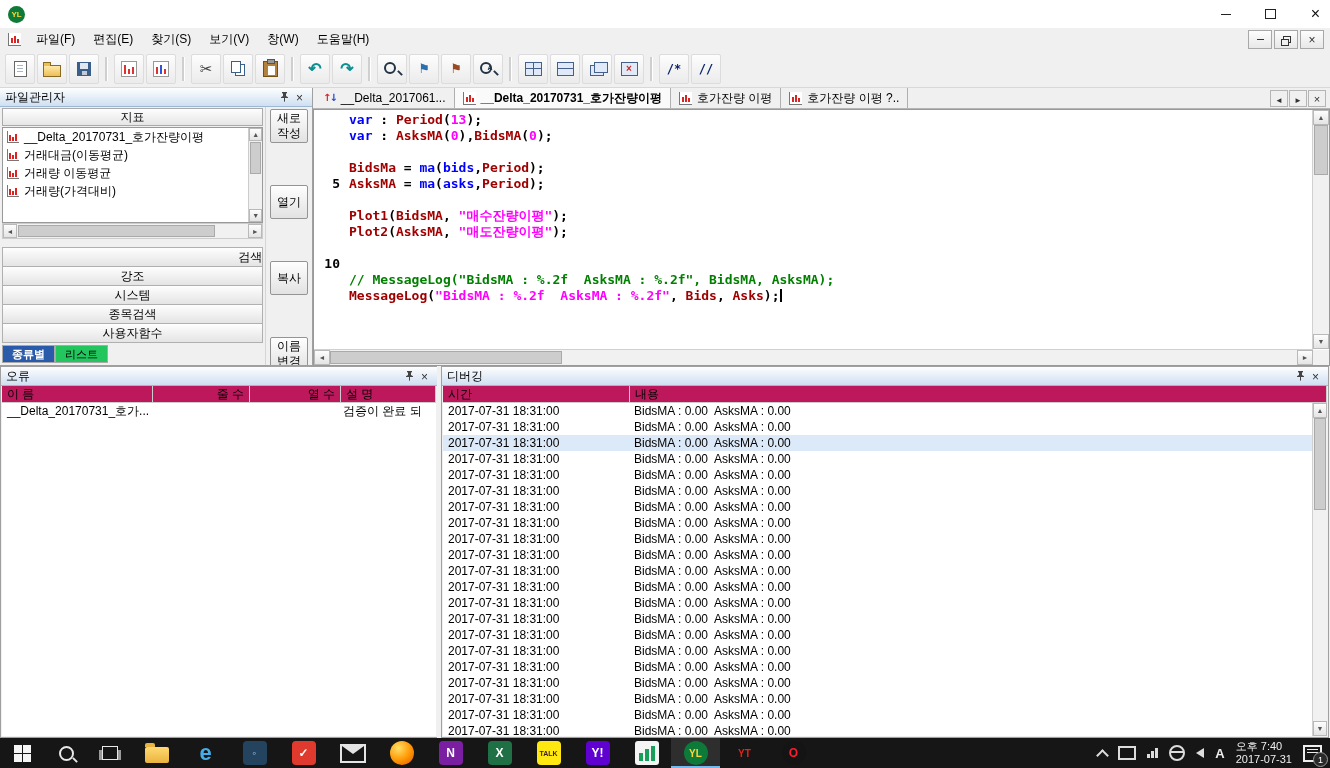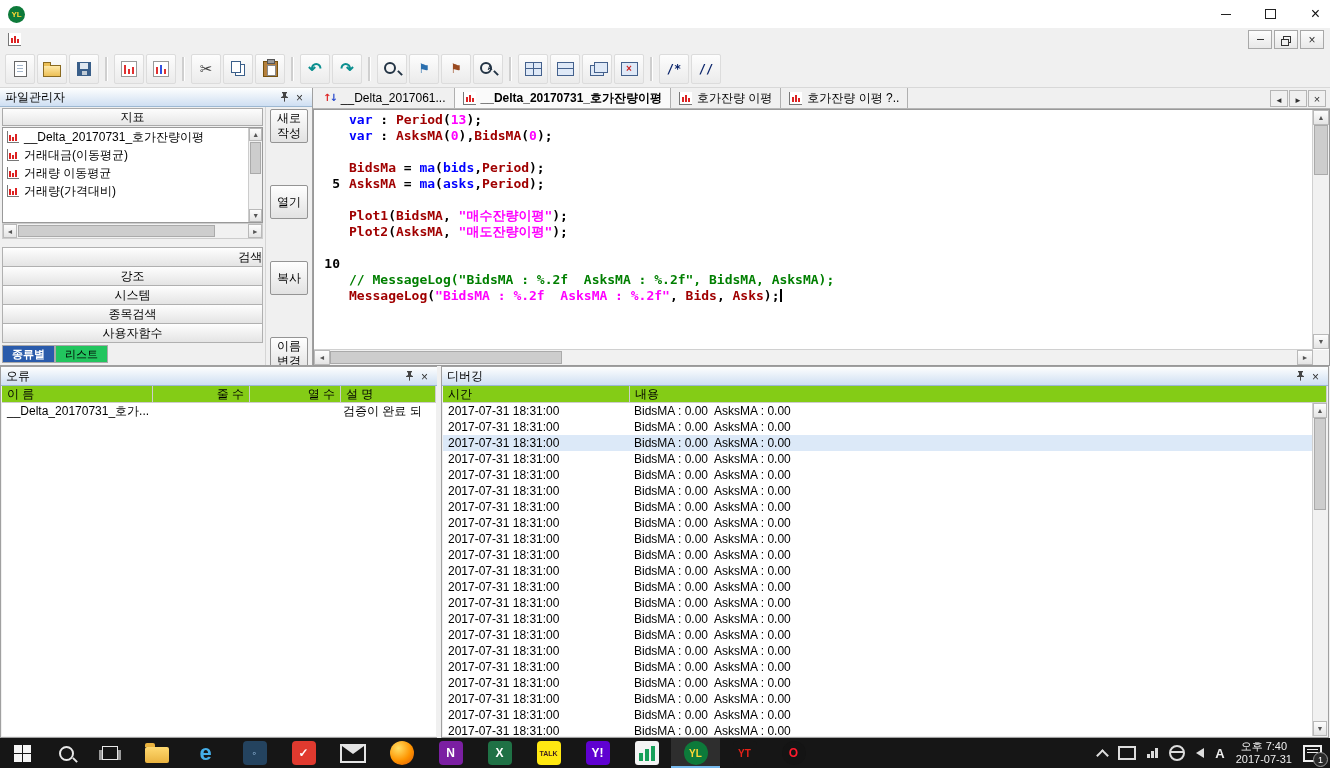--- a/index.html
+++ b/index.html
@@ -138,21 +138,21 @@
   .sb-right { right:0; top:0; } .sb-right::before { content:"►"; font-size:7px; }
   .vthumb { position:absolute; left:1px; right:1px; background:#cdcdcd; border:1px solid #aaa; }
   .hthumb { position:absolute; top:1px; bottom:1px; background:#cdcdcd; border:1px solid #aaa; }
 
   
   .bottom { position:absolute; left:0; top:366px; width:1330px; height:452px; background:#f0f0f0; }
   .error-panel { position:absolute; left:0; top:0; width:436px; height:370px; background:#f0f0f0; border:1px solid #a0a0a0; }
   .vsplit { position:absolute; left:437px; top:0; width:4px; height:372px; background:#f0f0f0; }
   .debug-panel { position:absolute; left:441px; top:0; right:1px; height:370px; background:#f0f0f0; border:1px solid #a0a0a0; }
   .listview { position:absolute; left:1px; right:1px; top:19px; bottom:1px; background:#fff; overflow:hidden; }
-  .colheader { display:flex; height:17px; background:#84cc16; }
+  .colheader { display:flex; height:17px; background:#be185d; }
   .colcell { border-right:1px solid #cdcdcd; border-bottom:1px solid #cdcdcd; padding:0 5px; line-height:17px; font-size:12px; white-space:nowrap; overflow:hidden; }
   .err-c0 { width:140px; } .err-c1 { width:86px; text-align:right; } .err-c2 { width:80px; text-align:right; } .err-c3 { flex:1; }
   .err-row { display:flex; height:16px; line-height:16px; }
   .err-row .colcell { border:none; }
   .dbg-c0 { width:176px;font-family:Liberation Serif, serif; } .dbg-c1 { flex:1; }
   .dbg-rows { position:absolute; left:0; right:14px; top:17px; bottom:0; overflow:hidden; }
   .dbg-row { display:flex; height:16px; line-height:16px; font-size:12px; }
   .dbg-row.sel { background:#dce9f8; }
   .dbg-time { width:176px; padding:0 5px; white-space:pre; }
   .dbg-content { flex:1; padding:0 5px; white-space:pre; }
@@ -184,21 +184,21 @@
   .tray { margin-left:auto; display:flex; align-items:center; gap:11px; padding-right:8px; }
   .tr-chevron { width:7px; height:7px; border-left:2px solid #ddd; border-top:2px solid #ddd; transform:rotate(45deg); margin-top:4px; display:inline-block; }
   .tr-display { width:14px; height:10px; border:2px solid #ddd; display:inline-block; }
   .tr-net { display:inline-flex; align-items:flex-end; gap:1px; }
   .tr-net i { display:inline-block; width:3px; background:#ddd; }
   .tr-net i:nth-child(1){height:4px;} .tr-net i:nth-child(2){height:7px;} .tr-net i:nth-child(3){height:10px;}
   .tr-globe { width:12px; height:12px; border:2px solid #ddd; border-radius:50%; display:inline-block; position:relative; }
   .tr-globe::before { content:""; position:absolute; left:-1px; right:-1px; top:4px; height:2px; background:#ddd; }
   .tr-vol { width:0; height:0; border-top:5px solid transparent; border-bottom:5px solid transparent; border-right:8px solid #ddd; display:inline-block; }
   .tr-ime { font-size:13px; font-weight:bold; }
-  .tr-clock { display:flex; flex-direction:column; align-items:center; font-size:11px; line-height:13px; }
+  .tr-clock { display:flex; flex-direction:column; align-items:flex-start; font-size:11px; line-height:13px; }
   .tr-ac { width:15px; height:13px; border:2px solid #eee; display:inline-block; position:relative; }
   .tr-ac::before { content:""; position:absolute; left:2px; top:2px; right:2px; height:1px; background:#eee; box-shadow:0 3px 0 #eee; }
   .badge { position:absolute; right:2px; top:752px; width:13px; height:13px; border-radius:50%; background:#2a2a2a; border:1px solid #999; color:#fff; font-size:9px; display:flex; align-items:center; justify-content:center; z-index:5; }
   .ready { position:absolute; left:0; top:754px; background:#ececec; color:#222; font-size:11px; padding:0 6px; height:14px; line-height:14px; z-index:1; }
 </style>
 </head>
 <body>
 
 <div class="screen">
 
@@ -212,20 +212,21 @@
           <span class="gl-max"></span>
         </button>
       <button class="wbtn">
           <span class="gl-close"></span>
         </button>
     </span>
   </div>
 
   <div class="menubar">
     <span class="ic ic-tab-chart mdi-doc"></span>
+    <span id="menu-items"><span class="menu-item">파일(F)</span><span class="menu-item">편집(E)</span><span class="menu-item">찾기(S)</span><span class="menu-item">보기(V)</span><span class="menu-item">창(W)</span><span class="menu-item">도움말(H)</span></span>
     <span class="mdi-ctrls">
       <button class="mbtn">
           <span class="m-min"></span>
         </button>
       <button class="mbtn">
           <span class="m-restore"></span>
         </button>
       <button class="mbtn">
           <span class="m-close"></span>
         </button>

